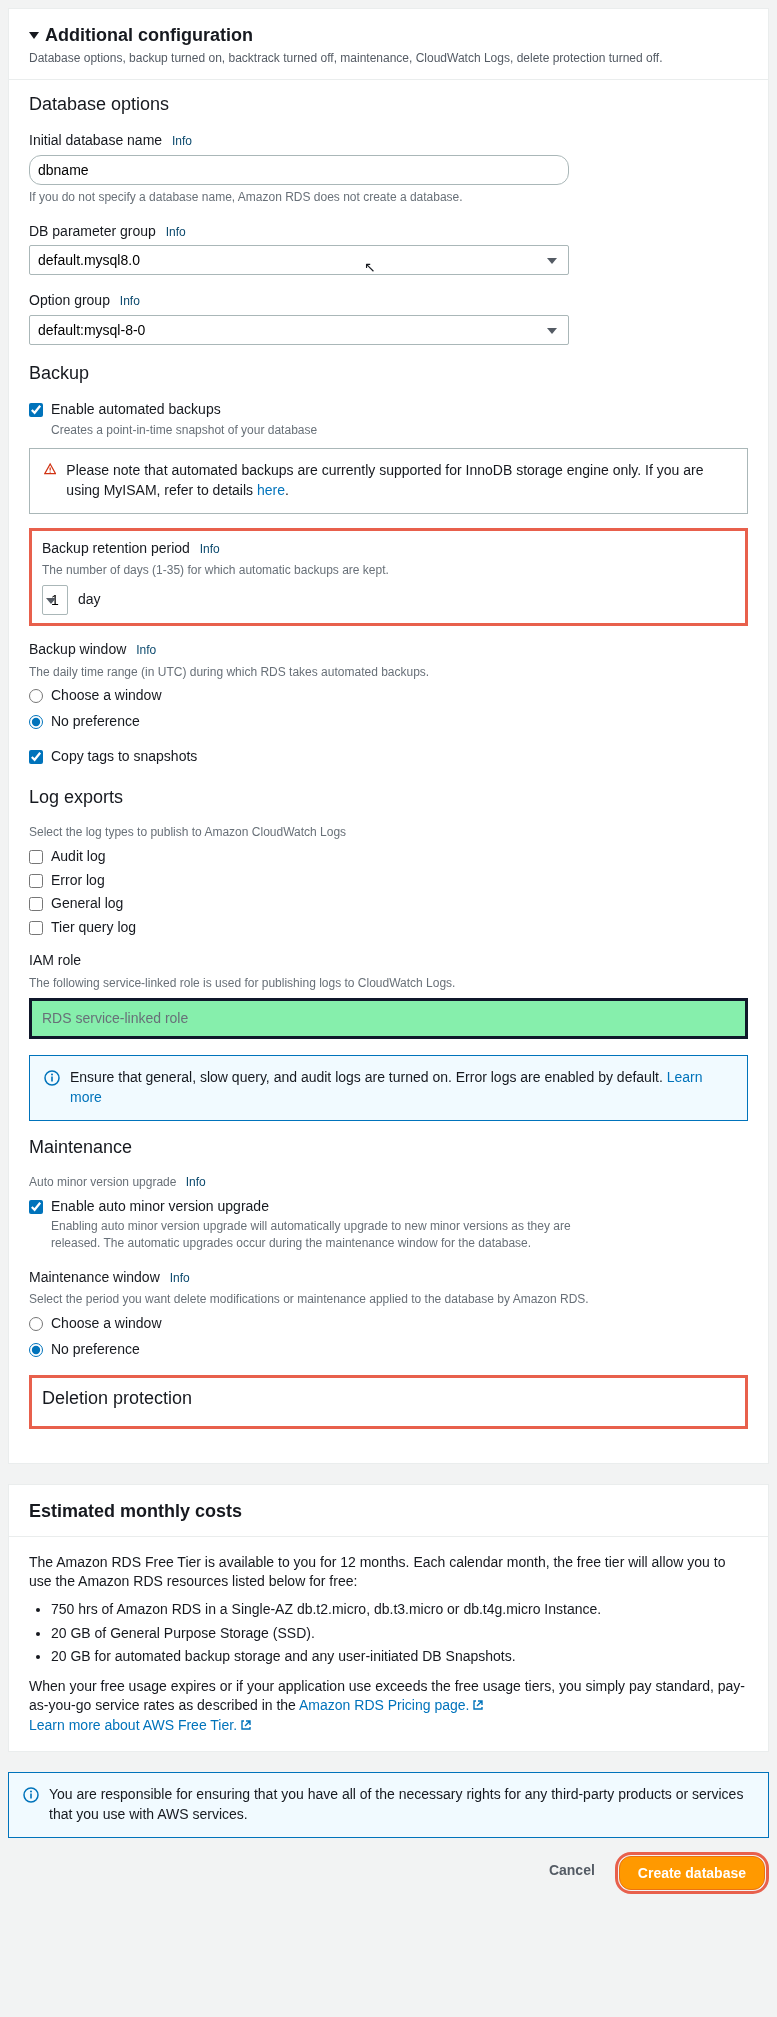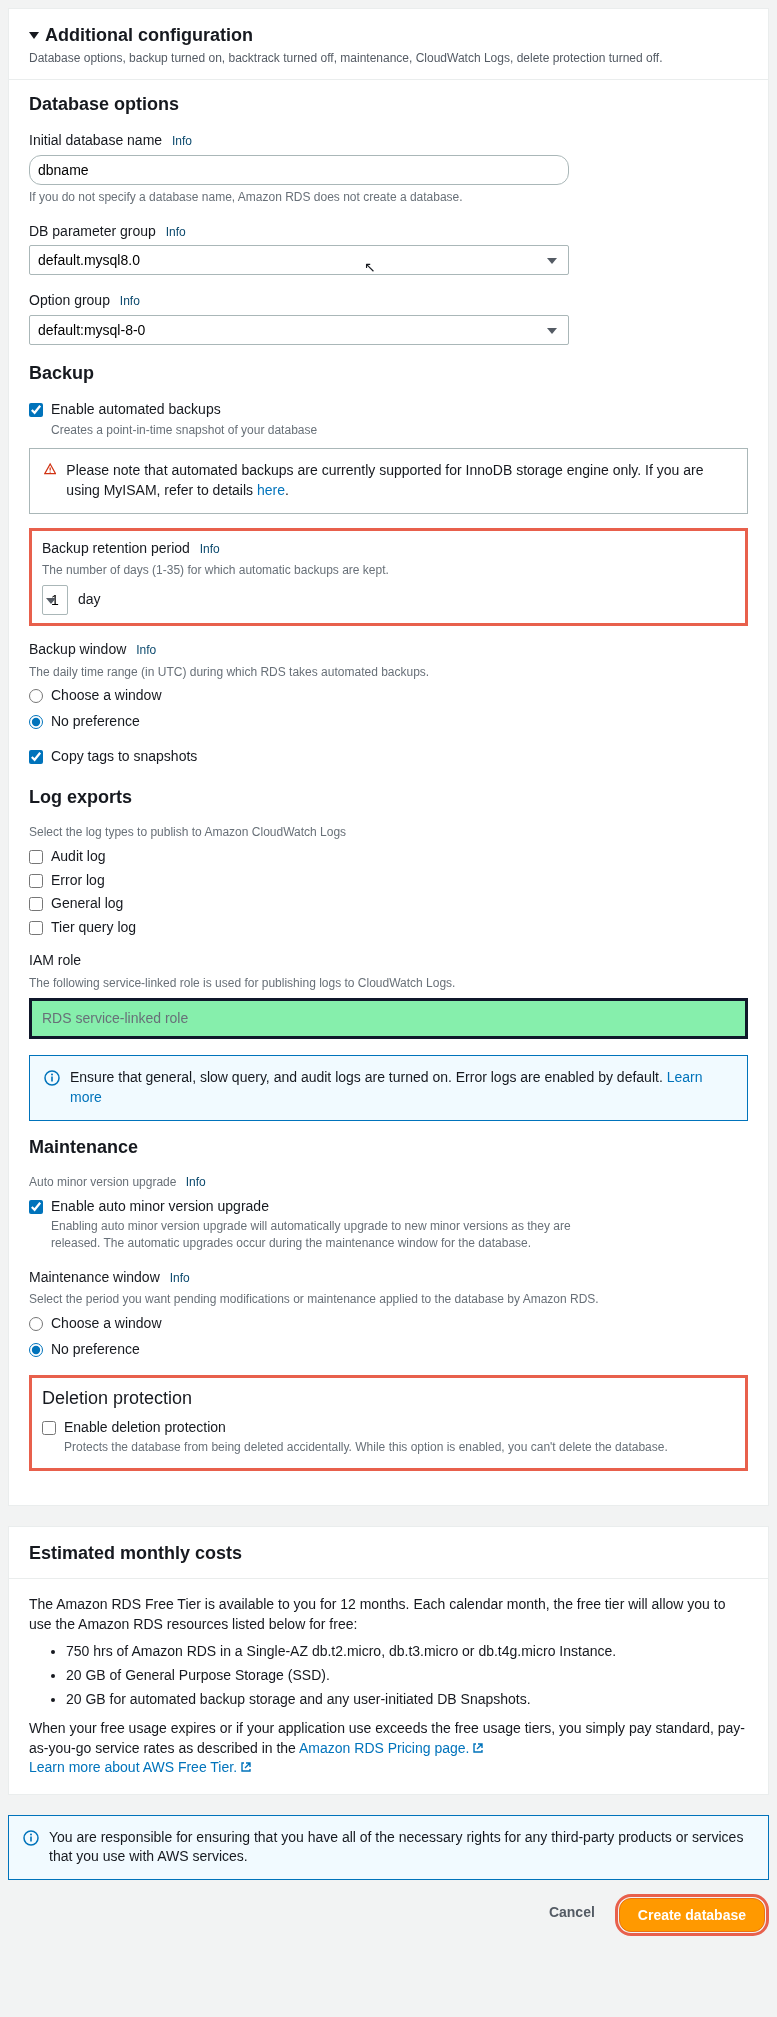--- a/index.html
+++ b/index.html
@@ -4,21 +4,21 @@
 <style>
 *{box-sizing:border-box;margin:0;padding:0}
 body{font-family:"Amazon Ember","Helvetica Neue",Arial,sans-serif;background:#f2f3f3;color:#16191f;font-size:14px;line-height:1.4;padding:8px}
 .panel{background:#fff;border:1px solid #eaeded;margin-bottom:20px}
 .panel-header{padding:14px 20px 12px 20px}
 .collapse-header{display:flex;align-items:center;gap:6px;cursor:pointer}
 .tri{display:inline-block;width:0;height:0;border-left:5px solid transparent;border-right:5px solid transparent;border-top:7px solid #16191f}
 .panel-title{font-size:18px;font-weight:700}
 .panel-subtitle{font-size:12px;color:#545b64;margin-top:2px}
 .panel-body{padding:12px 20px 20px 20px;border-top:1px solid #eaeded}
-h3.section{font-size:18px;font-weight:700;color:#16191f;margin:10px 0 14px 0}
+h3.section{font-size:18px;font-weight:400;color:#16191f;margin:10px 0 14px 0}
 h3.section.first{margin-top:0}
 .field{margin-bottom:16px}
 .field-label{font-size:14px;color:#16191f;margin-bottom:4px}
 .info{color:#0c4a6e;font-size:12px;font-weight:400;margin-left:6px;cursor:pointer}
 .hint{font-size:12px;color:#687078;margin-top:4px}
 .hint-above{font-size:12px;color:#687078;margin-bottom:6px}
 input[type=text].txt{width:100%;max-width:540px;padding:6px 8px;border:1px solid #aab7b8;border-radius:12px;font-size:14px}
 .sel{width:100%;max-width:540px;padding:6px 8px;border:1px solid #aab7b8;border-radius:2px;background:#fff;font-size:14px;appearance:none;position:relative}
 .sel-wrap{position:relative;max-width:540px}
 .sel-wrap::after{content:"";position:absolute;right:12px;top:50%;margin-top:-2px;width:0;height:0;border-left:5px solid transparent;border-right:5px solid transparent;border-top:6px solid #545b64;pointer-events:none}
@@ -32,21 +32,21 @@
 .alert .msg{font-size:14px;color:#16191f}
 a.link{color:#0073bb;text-decoration:none}
 .highlight{border:3px solid #e8604c;padding:8px 10px;margin:6px 0 14px 0}
 .inline-sel{display:flex;align-items:center;gap:10px}
 .inline-sel .sel-wrap{max-width:160px}
 .radio-row{display:flex;align-items:center;gap:8px;margin:6px 0}
 .radio-row input{accent-color:#0073bb;width:14px;height:14px}
 .disabled-box{background:#86efac;color:#687078;padding:8px 10px;border:3px solid #0f172a;font-size:14px}
 .costs-body{padding:16px 20px}
 ul.bullets{margin:8px 0 10px 22px}
-ul.bullets li{margin:4px 15px}
+ul.bullets li{margin:4px 0}
 .ext-icon{display:inline-block;width:12px;height:12px;vertical-align:-1px;margin-left:3px}
 .footer-bar{display:flex;justify-content:flex-end;align-items:flex-start;gap:14px;padding:10px 4px 20px 4px}
 .btn-cancel{background:none;border:none;color:#545b64;font-weight:700;font-size:14px;cursor:pointer;padding:6px 10px}
 .btn-primary{background:#ff9900;border:1px solid #ec7211;color:#fff;font-weight:700;padding:8px 18px;font-size:14px;cursor:pointer;border-radius:12px}
 .btn-primary.hl{outline:3px solid #e8604c;outline-offset:1px}
 .cursor{position:absolute;left:356px;top:250px;font-size:14px;pointer-events:none}
 .warn-tri{width:16px;height:16px}
 </style>
 </head>
 <body>
@@ -191,40 +191,33 @@
         <div class="lbl">Enable auto minor version upgrade</div>
         <div class="desc" style="max-width:520px">Enabling auto minor version upgrade will automatically upgrade to new minor versions as they are released. The automatic upgrades occur during the maintenance window for the database.</div>
       </div>
     </div>
 
     <div class="field">
       <div class="field-label">
         <span>Maintenance window</span>
         <a class="info">Info</a>
       </div>
-      <div class="hint-above">Select the period you want pending modifications or maintenance applied to the database by Amazon RDS.</div>
+      <div class="hint-above">Select the period you want delete modifications or maintenance applied to the database by Amazon RDS.</div>
       <div class="radio-row">
             <input type="radio" name="mw" style="">
             <span>Choose a window</span>
           </div>
       <div class="radio-row">
             <input type="radio" name="mw" checked="" style="">
             <span>No preference</span>
           </div>
     </div>
 
     <div class="highlight">
       <div style="font-size:18px;margin-bottom:6px">Deletion protection</div>
-      <div class="chk-row">
-        <input type="checkbox" style="">
-        <div>
-          <div class="lbl">Enable deletion protection</div>
-          <div class="desc">Protects the database from being deleted accidentally. While this option is enabled, you can't delete the database.</div>
-        </div>
-      </div>
     </div>
 
   </div>
 </div>
 
 <div class="panel">
   <div class="panel-header">
     <div class="panel-title" style="font-weight:700">Estimated monthly costs</div>
   </div>
   <div class="costs-body" style="border-top:1px solid #eaeded">

